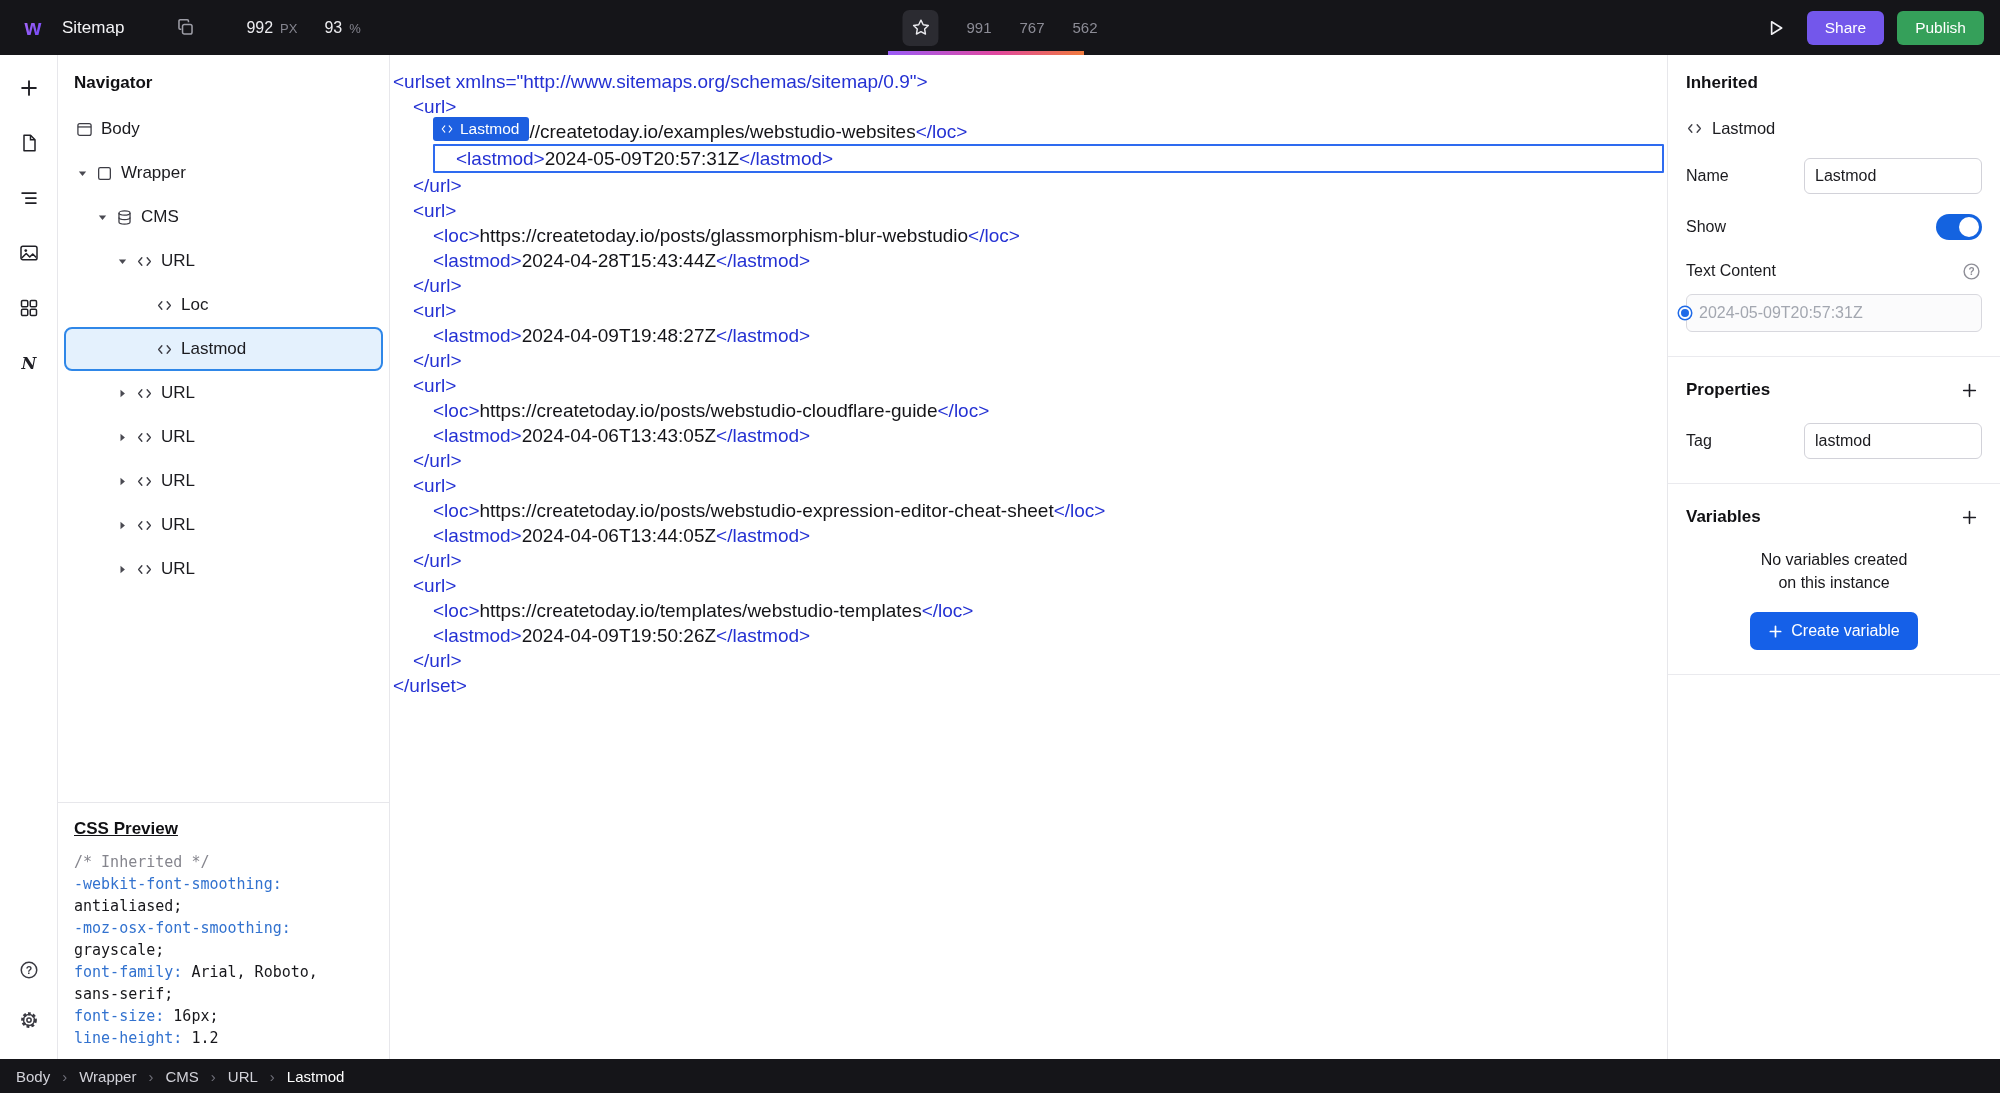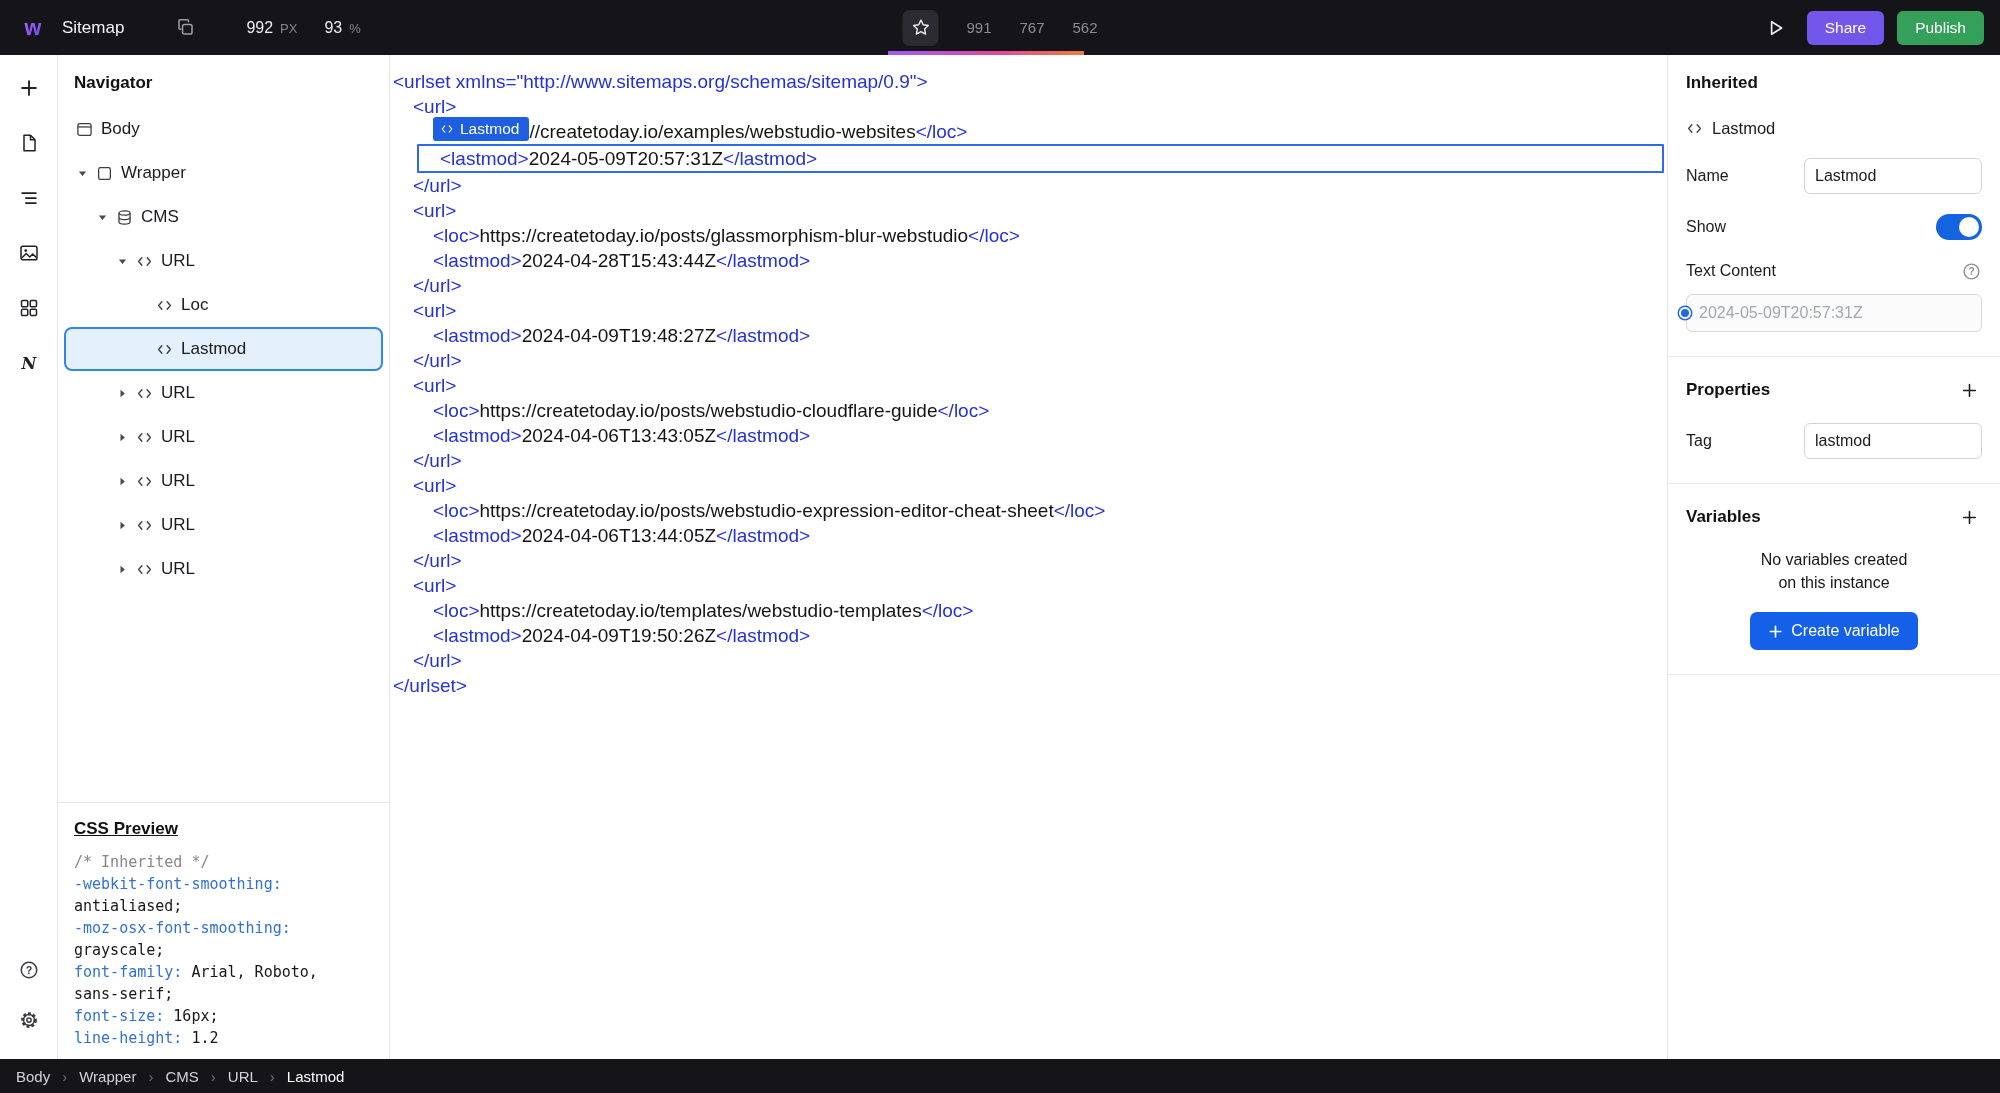--- a/index.html
+++ b/index.html
@@ -393,21 +393,21 @@
           <div class="xml-line" style="margin-left: 0px;"><span class="xml-tag">&lt;urlset xmlns="http://www.sitemaps.org/schemas/sitemap/0.9"&gt;</span></div>
           <div class="xml-line" style="margin-left: 20px;"><span class="xml-tag">&lt;url&gt;</span></div>
           <div class="xml-line" style="margin-left: 40px;"><span class="sel-chip">
               <span class="chip-icon">
                 <svg viewBox="0 0 16 16">
                   <path d="M5.5 4.5L2.5 8l3 3.5M10.5 4.5l3 3.5-3 3.5" fill="none" stroke="currentColor" stroke-width="1.3" stroke-linecap="round" stroke-linejoin="round"></path>
                 </svg>
               </span>
               <span class="chip-label">Lastmod</span>
             </span><span class="xml-text">//createtoday.io/examples/webstudio-websites</span><span class="xml-tag">&lt;/loc&gt;</span></div>
-          <div class="xml-line xml-selected" style="margin-left: 24px; padding-left: 21px;"><span class="xml-tag">&lt;lastmod&gt;</span><span class="xml-text">2024-05-09T20:57:31Z</span><span class="xml-tag">&lt;/lastmod&gt;</span></div>
+          <div class="xml-line xml-selected" style="margin-left: 40px; padding-left: 21px;"><span class="xml-tag">&lt;lastmod&gt;</span><span class="xml-text">2024-05-09T20:57:31Z</span><span class="xml-tag">&lt;/lastmod&gt;</span></div>
           <div class="xml-line" style="margin-left: 20px;"><span class="xml-tag">&lt;/url&gt;</span></div>
           <div class="xml-line" style="margin-left: 20px;"><span class="xml-tag">&lt;url&gt;</span></div>
           <div class="xml-line" style="margin-left: 40px;"><span class="xml-tag">&lt;loc&gt;</span><span class="xml-text">https://createtoday.io/posts/glassmorphism-blur-webstudio</span><span class="xml-tag">&lt;/loc&gt;</span></div>
           <div class="xml-line" style="margin-left: 40px;"><span class="xml-tag">&lt;lastmod&gt;</span><span class="xml-text">2024-04-28T15:43:44Z</span><span class="xml-tag">&lt;/lastmod&gt;</span></div>
           <div class="xml-line" style="margin-left: 20px;"><span class="xml-tag">&lt;/url&gt;</span></div>
           <div class="xml-line" style="margin-left: 20px;"><span class="xml-tag">&lt;url&gt;</span></div>
           <div class="xml-line" style="margin-left: 40px;"><span class="xml-tag">&lt;lastmod&gt;</span><span class="xml-text">2024-04-09T19:48:27Z</span><span class="xml-tag">&lt;/lastmod&gt;</span></div>
           <div class="xml-line" style="margin-left: 20px;"><span class="xml-tag">&lt;/url&gt;</span></div>
           <div class="xml-line" style="margin-left: 20px;"><span class="xml-tag">&lt;url&gt;</span></div>
           <div class="xml-line" style="margin-left: 40px;"><span class="xml-tag">&lt;loc&gt;</span><span class="xml-text">https://createtoday.io/posts/webstudio-cloudflare-guide</span><span class="xml-tag">&lt;/loc&gt;</span></div>

